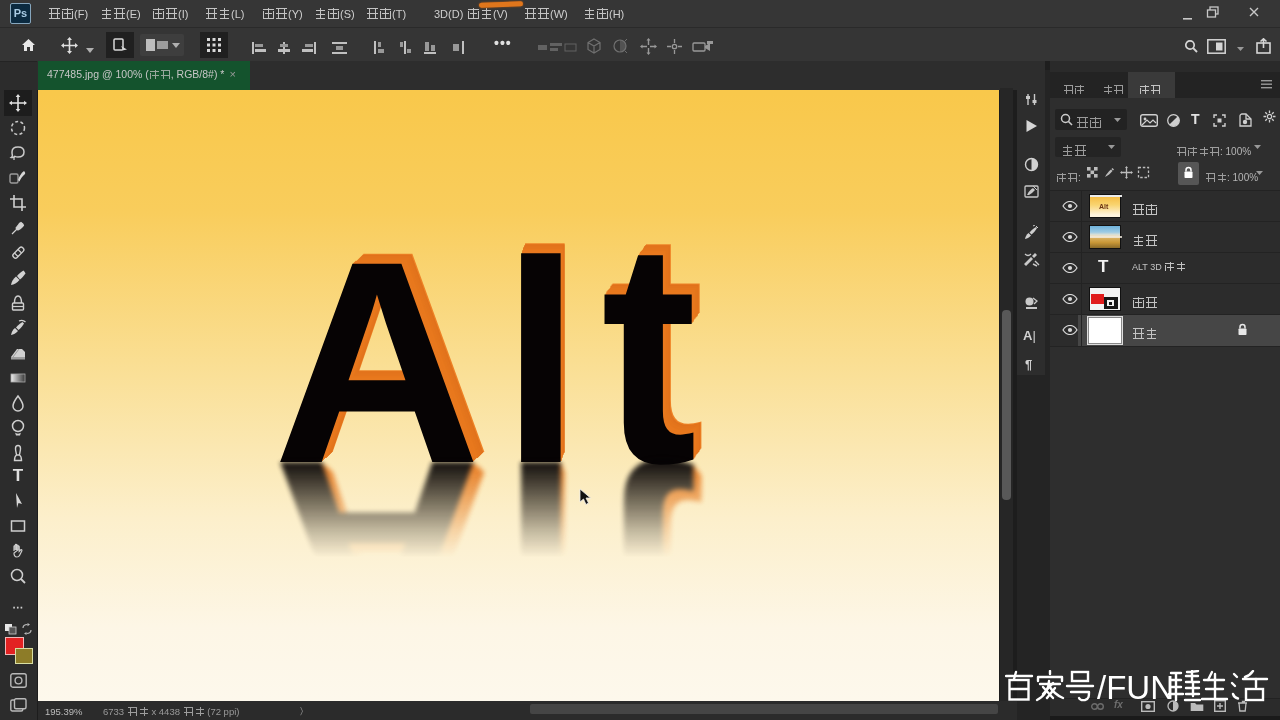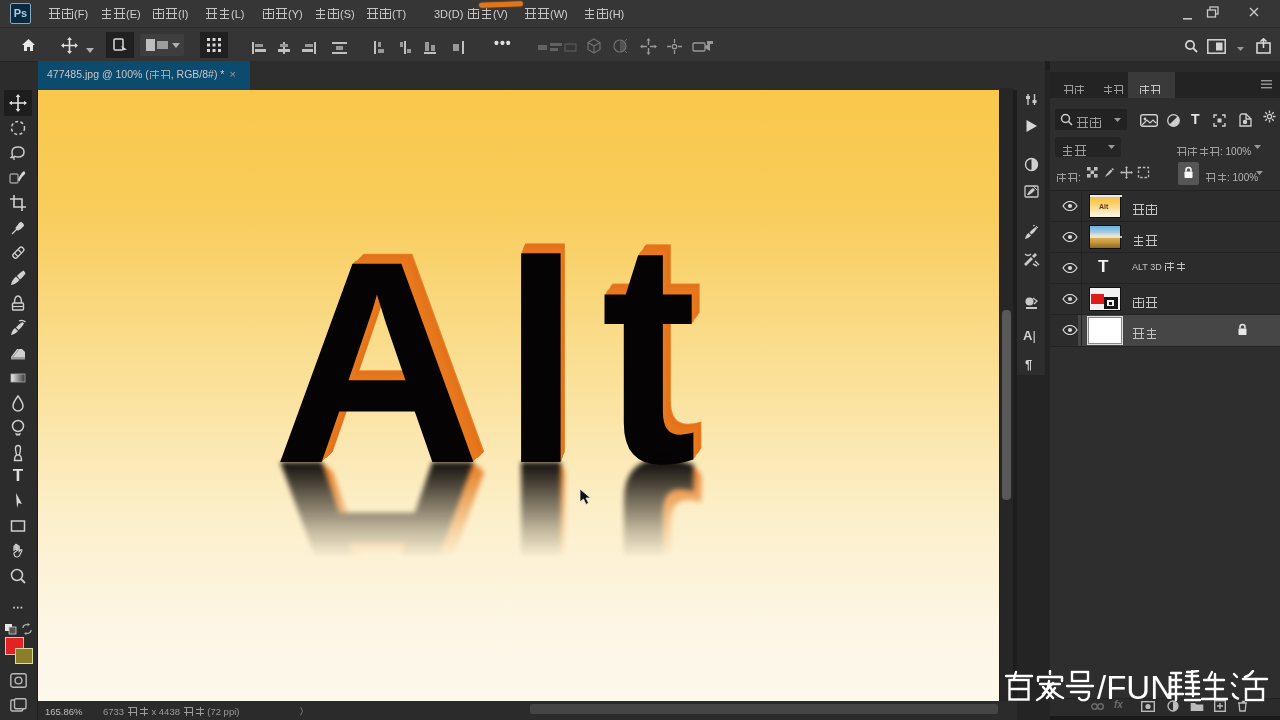--- a/index.html
+++ b/index.html
@@ -29,21 +29,21 @@
   
   #menubar{left:0;top:0;width:1280px;height:27px;background:#363636;}
   #menubar .mi{position:absolute;top:8px;font-size:11px;color:#cfcfcf;white-space:nowrap;}
   #pslogo{position:absolute;left:10px;top:3px;width:19px;height:19px;background:#0b2a40;border:1.5px solid #86a6bd;border-radius:2px;
       color:#a9cbe4;font-size:11px;font-weight:bold;text-align:center;line-height:19px;}
   .winbtn{position:absolute;top:0;width:14px;height:14px;color:#c8c8c8;font-size:13px;line-height:14px;text-align:center;}
   
   #optbar{left:0;top:27px;width:1280px;height:34px;background:#353535;border-top:1px solid #2a2a2a;box-sizing:border-box;}
   
   #tabstrip{left:37px;top:61px;width:980px;height:29px;background:#2d2d2d;}
-  #doctab{position:absolute;left:1px;top:0;width:212px;height:32px;background:#0c4a6e;color:#c6c6c6;font-size:10.5px;line-height:27px;padding-left:9px;box-sizing:border-box;white-space:nowrap;}
+  #doctab{position:absolute;left:1px;top:0;width:212px;height:32px;background:#14532d;color:#c6c6c6;font-size:10.5px;line-height:27px;padding-left:9px;box-sizing:border-box;white-space:nowrap;}
   
   #toolbar{left:0;top:61px;width:37px;height:659px;background:#2c2c2c;border-top:1px solid #242424;box-sizing:border-box;}
   .tool{position:absolute;left:9px;width:18px;height:18px;}
   .tt{display:inline-block;transform:scaleY(1.101);transform-origin:50% 243.85px;}
   
   #canvas{left:38px;top:90px;width:961px;height:611px;
      background:linear-gradient(#f9c84b 0.5%, #f9cd5c 20%, #fae098 47%, #fcefcb 70%, #fdf6e6 88%, #fdf8ec 100%);}
   #alt, #altr{font-weight:bold;font-size:288px;line-height:288px;letter-spacing:20px;color:#060304;white-space:nowrap;}
   .sA{text-shadow:1px -1px #e8791f,2px -2px #e8791f,3px -3px #e8781d,5px -4px #e8781d,6px -5px #e5761c,7px -6px #e5761c,8px -7px #e3741c,9px -8px #e3741c,10px -9px #e0711b,11px -10px #ee8226;}
   .sl{text-shadow:1px -1px #e8791f,1px -2px #e8791f,1px -3px #e8781d,2px -4px #e8781d,2px -5px #e5761c,2px -6px #e5761c,3px -7px #e3741c,3px -8px #e3741c,4px -9px #e0711b,4px -10px #ee8226;}
@@ -582,21 +582,21 @@
         <rect x="0.7" y="0.7" width="10.6" height="10.6" fill="none" stroke="#bbb" stroke-width="1.4"></rect>
         <path d="M6 3 V9 M3 6 H9" stroke="#bbb" stroke-width="1.4"></path>
       </svg>
      <svg class="ic" style="left:187px;top:639px" width="11" height="12" viewBox="0 0 11 12">
         <path d="M1 3 H10 M5.5 3 V1.5 H8 M2 3 L2.8 11 H8.2 L9 3" fill="none" stroke="#bbb" stroke-width="1.3"></path>
       </svg>
      <div style="position:absolute;left:0;top:655px;width:230px;height:4px;background:#1a1a1a;"></div>
    </div>
  </div>
  <div class="abs" id="statusbar">
-   <span style="position:absolute;left:7px;top:5px;color:#bdbdbd;">165.86%</span>
+   <span style="position:absolute;left:7px;top:5px;color:#bdbdbd;">195.39%</span>
    <span class="dim" style="position:absolute;left:65px;top:5px;color:#9a9a9a;">6733 <i class="cj s9"></i><i class="cj s9 c"></i> x 4438 <i class="cj s9"></i><i class="cj s9 c"></i> (72 ppi)</span>
    <span style="position:absolute;left:262px;top:4px;color:#8a8a8a;">〉</span>
    <div style="position:absolute;left:492px;top:3px;width:468px;height:10px;background:#454545;border-radius:2px;"></div>
  </div>
  <div class="abs" id="watermark">
   <svg width="275" height="34" viewBox="0 0 275 34">
    <g stroke="#fff" stroke-width="2.4" fill="none" stroke-linecap="round">
 
     <path d="M1 6 H27"></path>
         <path d="M11 2 L9 9"></path>

